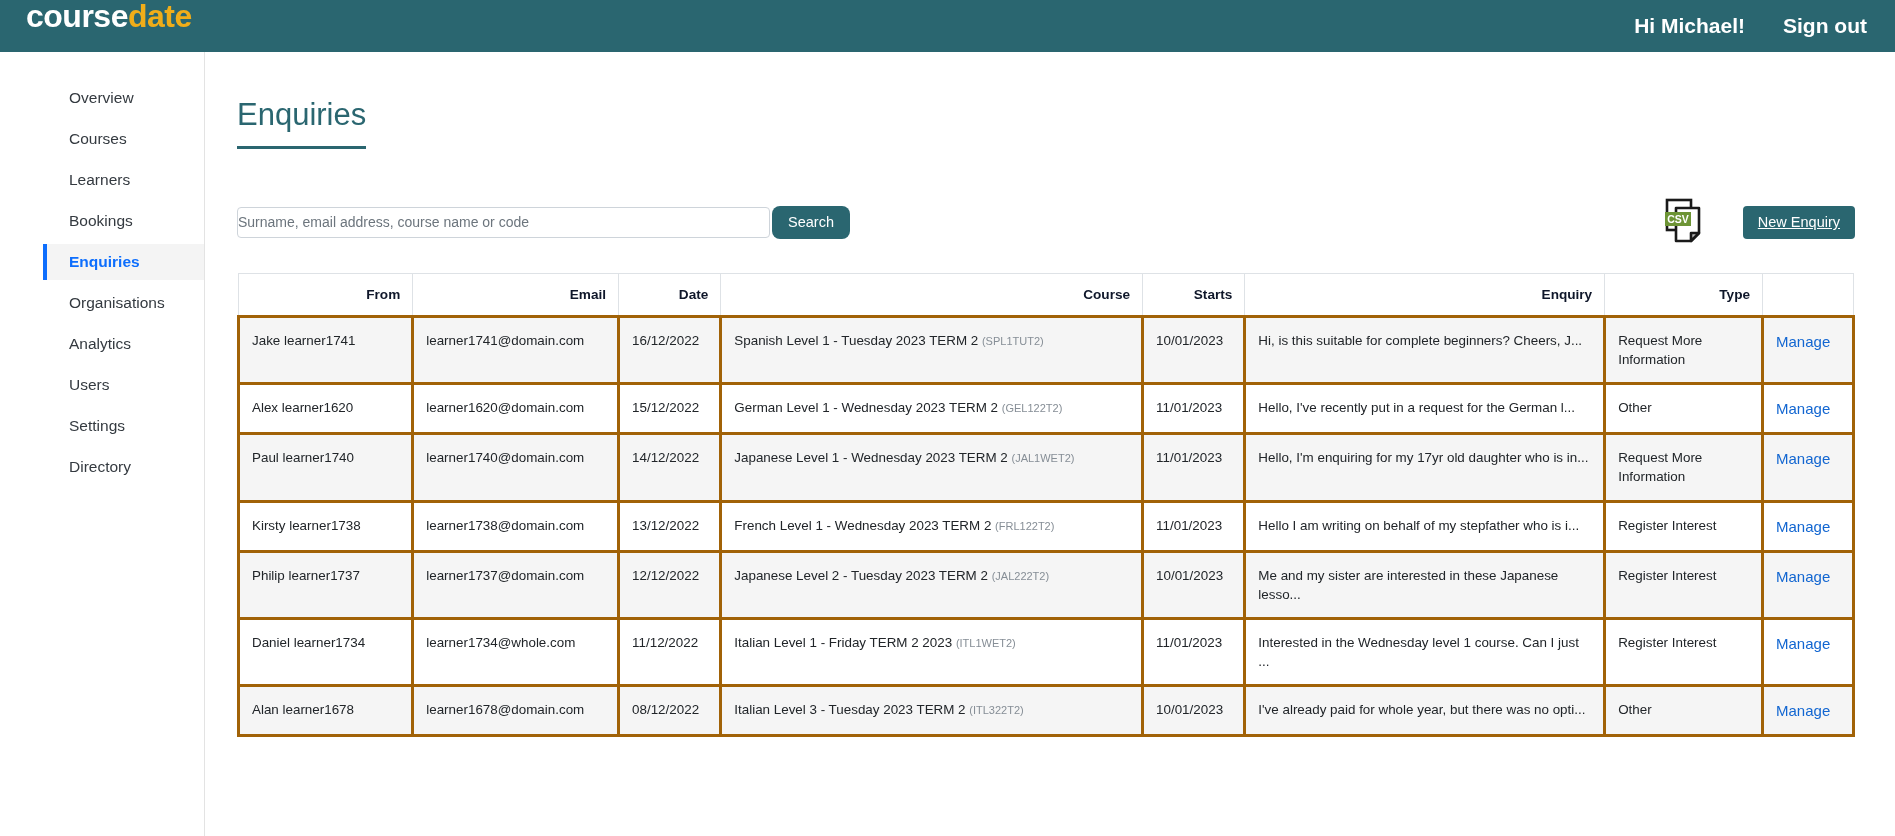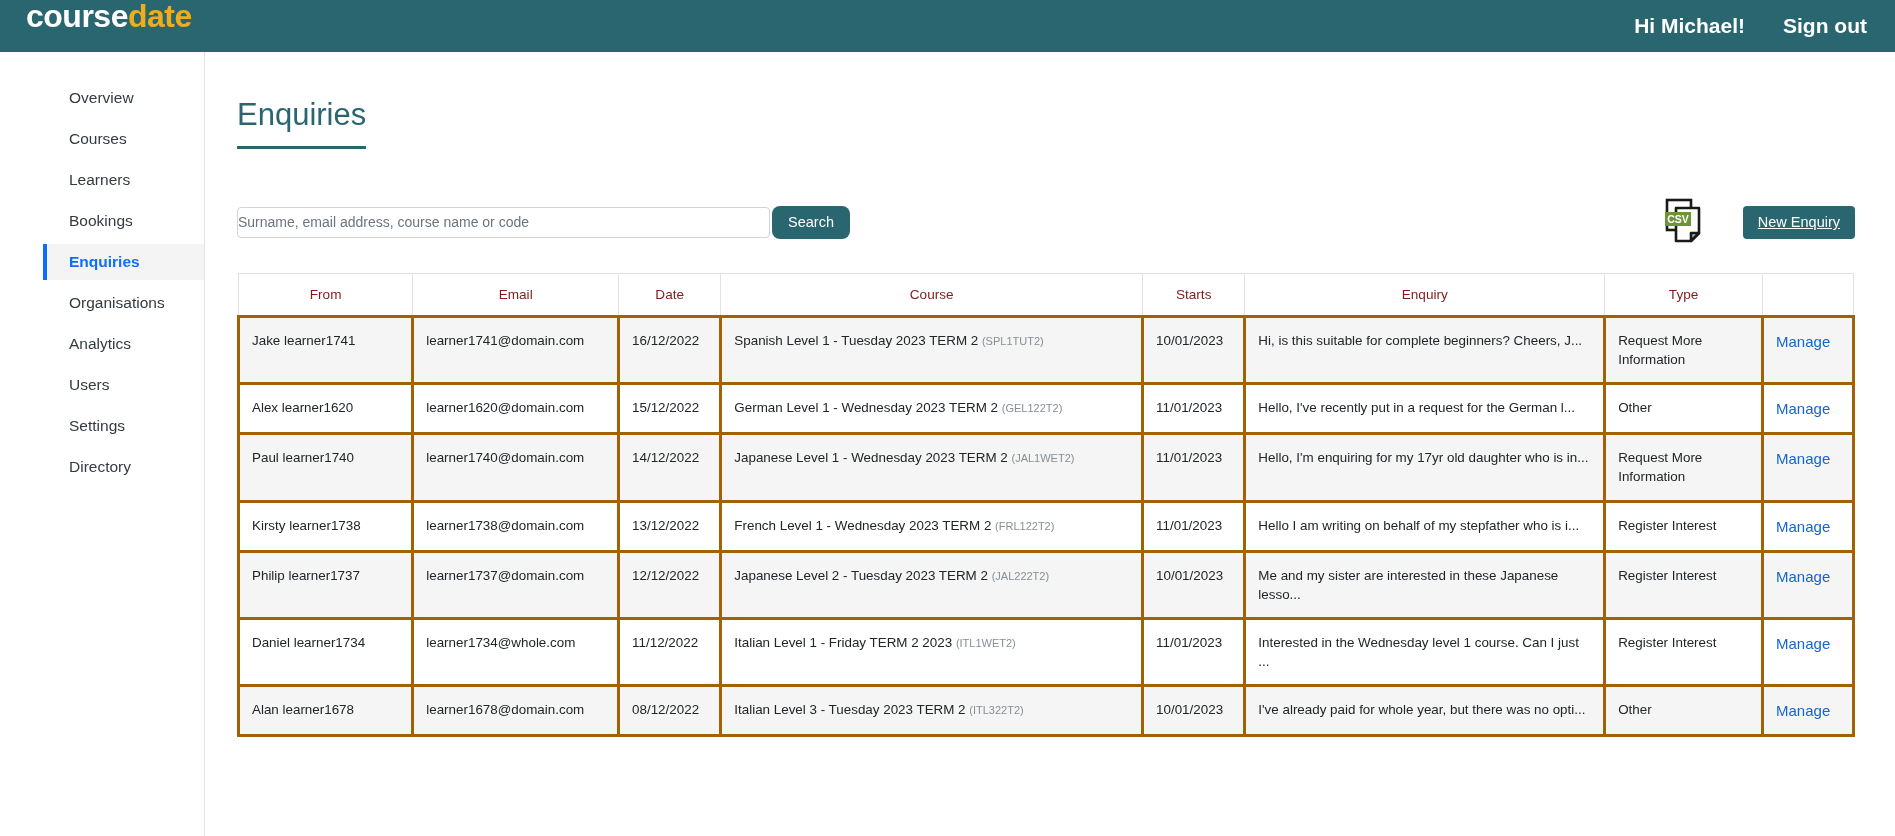--- a/index.html
+++ b/index.html
@@ -142,24 +142,24 @@
 
   
   .table-wrap { margin-top: 26px; }
   table {
     width: 100%;
     border-collapse: collapse;
     font-size: 13.4px;
     table-layout: fixed;
   }
   thead th {
-    text-align: center;
-    font-weight: normal;
+    text-align: right;
+    font-weight: bold;
     font-size: 13.6px;
-    color: #7f1d1d;
+    color: #0f172a;
     padding: 13px 12px;
     border: 1px solid #dee2e6;
     background: #ffffff;
     white-space: nowrap;
   }
   tbody td {
     padding: 13px 12px;
     border: 3px solid #a16207;
     color: #212529;
     vertical-align: top;

